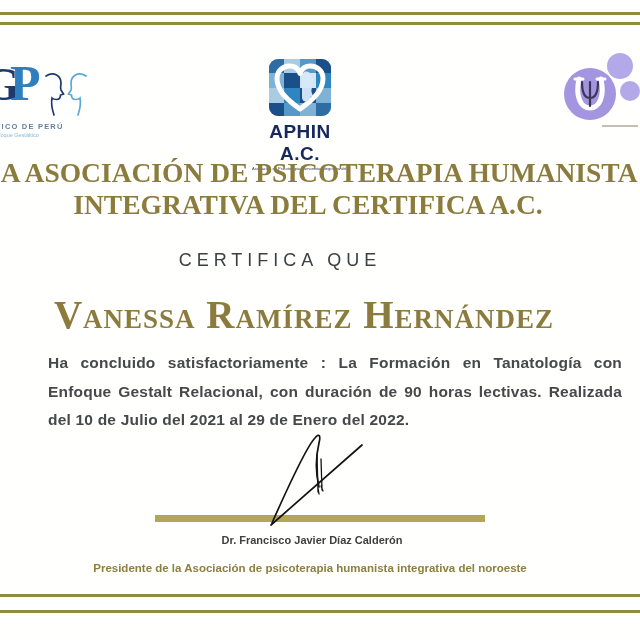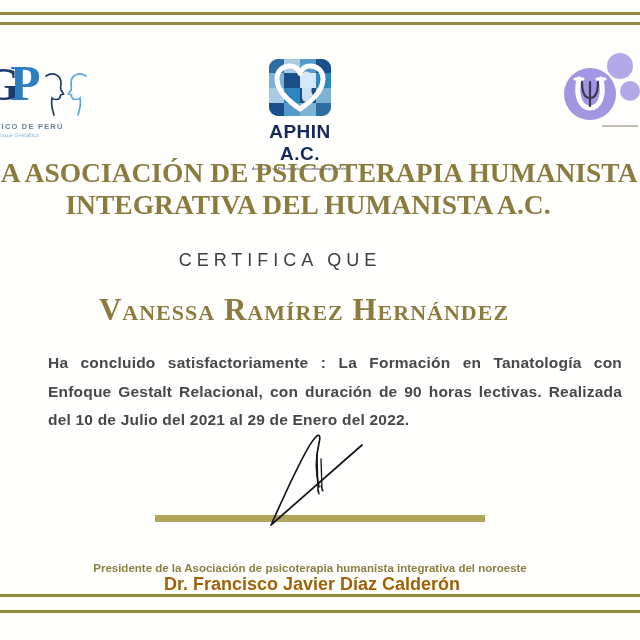--- a/index.html
+++ b/index.html
@@ -43,31 +43,31 @@
   .cert-title { font-family:"Liberation Serif", serif; font-weight:bold;
       color:#8b7c3e; white-space:nowrap; font-size:27.5px; line-height:30px; }
   .title-1 { top:158px; left:310px; transform:translateX(-50%); }
   .title-2 { top:190px; left:308px; transform:translateX(-50%); }
 
   .certifies { top:250px; left:280px; transform:translateX(-50%);
       font-size:18px; font-weight:normal; letter-spacing:5px; color:#3c4043; white-space:nowrap;text-align:right; }
 
   .recipient { top:292px; left:304px; transform:translateX(-50%);
       font-family:"Liberation Serif", serif; font-weight:bold; font-variant:small-caps;
-      font-size:31px; letter-spacing:1px; color:#8b7c3e; white-space:nowrap; }
+      font-size:39px; letter-spacing:1px; color:#8b7c3e; white-space:nowrap; }
 
   .body-text { top:349px; left:48px; width:574px;
       font-size:15.5px; font-weight:bold; line-height:28.5px; letter-spacing:0.2px;
       color:#47484a; text-align:justify; }
 
   .sig-rule { top:515px; left:155px; width:330px; height:7px; background:#b2a65a; }
   .signature-svg { top:428px; left:255px; }
 
   .signer-name { top:534px; left:312px; transform:translateX(-50%);
-      font-size:18px; font-weight:bold; color:#a16207; white-space:nowrap;margin-top:40px; }
+      font-size:11px; font-weight:bold; color:#404040; white-space:nowrap; }
   .signer-title { top:562px; left:310px; transform:translateX(-50%);
       font-size:11.5px; font-weight:bold; color:#8d7f40; white-space:nowrap; }
 </style>
 </head>
 <body>
 
 <div class="abs rule rule-1"></div>
 <div class="abs rule rule-2"></div>
 <div class="abs rule rule-3"></div>
 <div class="abs rule rule-4"></div>
@@ -126,21 +126,21 @@
     <circle cx="82" cy="38" r="10" fill="#b3a8e8"></circle>
     <circle cx="42" cy="41" r="26" fill="#a395df"></circle>
     <path d="M31,26 C27,44 33,55 42,55 C51,55 57,44 53,26" fill="none" stroke="#ffffff" stroke-width="5" stroke-linecap="round"></path>
     <path d="M27,26 h8 M49,26 h8" stroke="#ffffff" stroke-width="3" stroke-linecap="round"></path>
     <path d="M42,29 V53 M34,29 C34,40 37,45 42,45 C47,45 50,40 50,29" fill="none" stroke="#3d3654" stroke-width="2.2" stroke-linecap="round"></path>
   </svg>
   <div class="dengoa-sub"></div>
 </div>
 
 <div class="abs cert-title title-1">LA ASOCIACIÓN DE PSICOTERAPIA HUMANISTA</div>
-<div class="abs cert-title title-2">INTEGRATIVA DEL HUMANISTA A.C.</div>
+<div class="abs cert-title title-2">INTEGRATIVA DEL CERTIFICA A.C.</div>
 
 <div class="abs certifies">CERTIFICA QUE</div>
 
 <div class="abs recipient">Vanessa Ramírez Hernández</div>
 
 <div class="abs body-text">Ha concluido satisfactoriamente : La Formación en Tanatología con Enfoque Gestalt Relacional, con duración de 90 horas lectivas. Realizada del 10 de Julio del 2021 al 29 de Enero del 2022.</div>
 
 <div class="abs sig-rule"></div>
 <svg class="abs signature-svg" width="115" height="105" viewBox="0 0 115 105">
   <path d="M17,95 C37,50 53,17 60,10 C64,5 66,7 64,15 C60,32 61,47 64,59" fill="none" stroke="#141414" stroke-width="1.7" stroke-linecap="round"></path>

